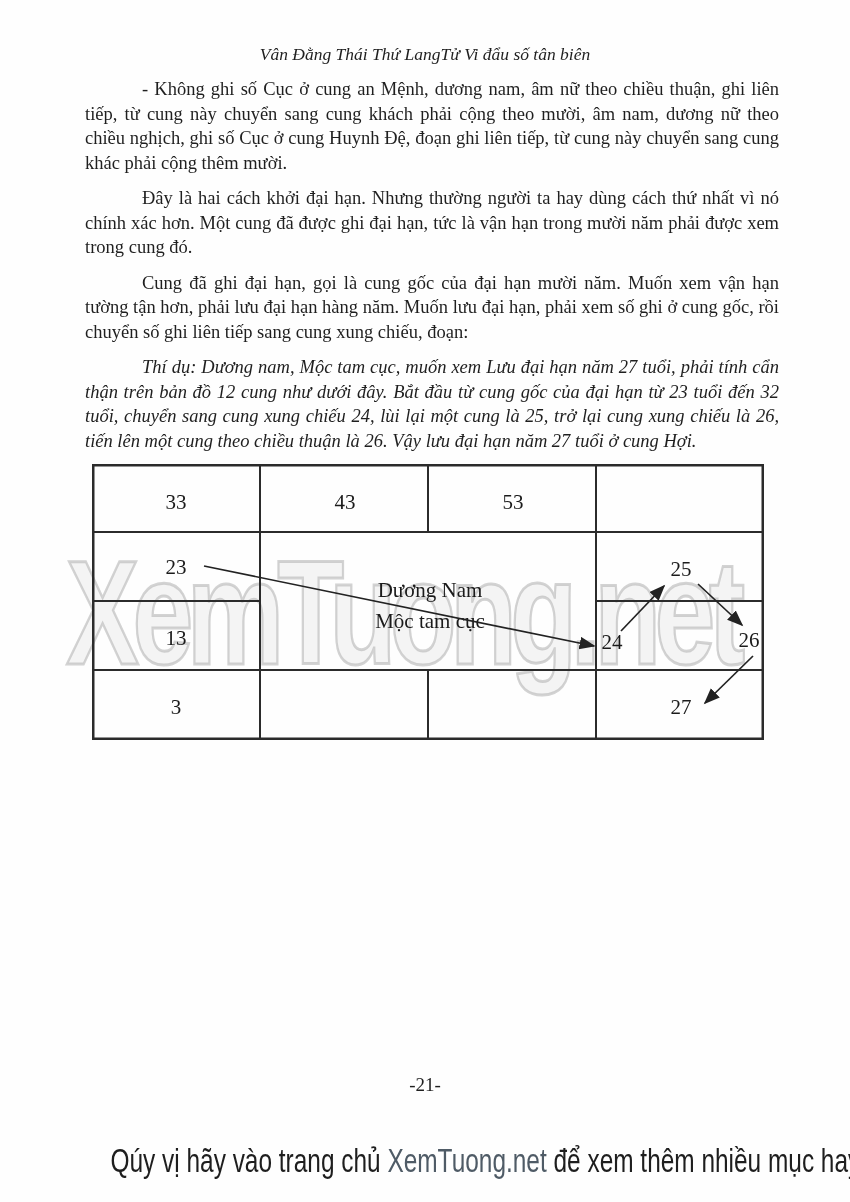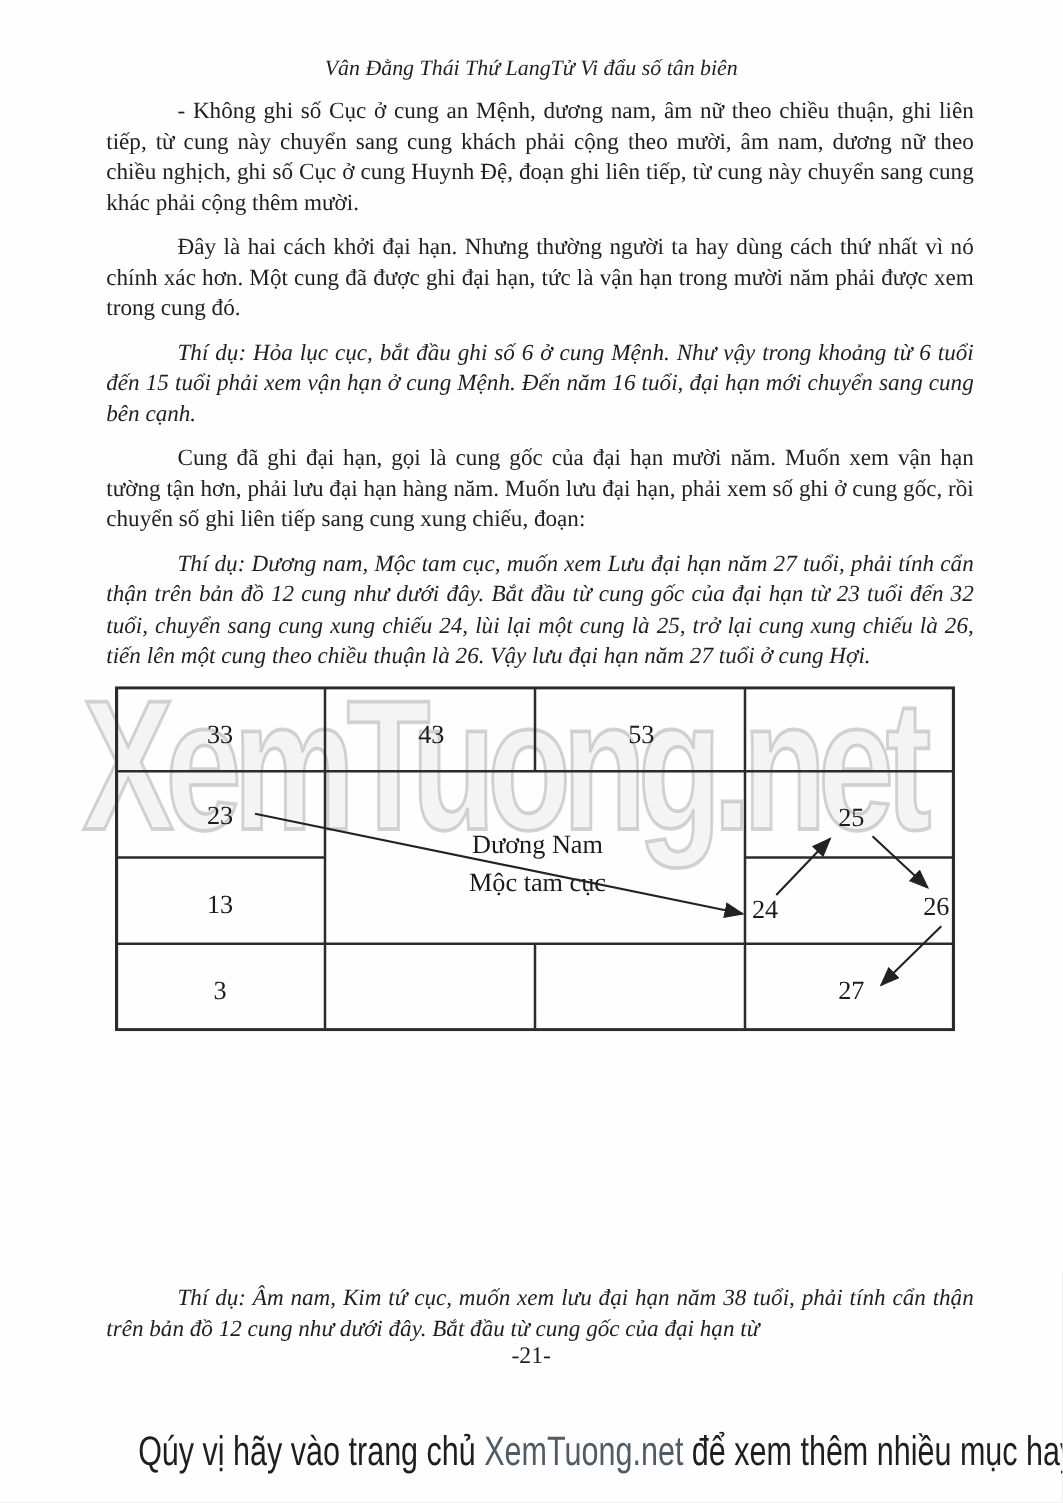--- a/index.html
+++ b/index.html
@@ -117,21 +117,20 @@
   <div class="watermark">XemTuong.net</div>
 
   <div class="content">
     <div class="doc-header">
       <span class="left">Vân Đằng Thái Thứ Lang</span>
       <span class="right">Tử Vi đẩu số tân biên</span>
     </div>
 
     <p class="para">- Không ghi số Cục ở cung an Mệnh, dương nam, âm nữ theo chiều thuận, ghi liên tiếp, từ cung này chuyển sang cung khách phải cộng theo mười, âm nam, dương nữ theo chiều nghịch, ghi số Cục ở cung Huynh Đệ, đoạn ghi liên tiếp, từ cung này chuyển sang cung khác phải cộng thêm mười.</p>
     <p class="para">Đây là hai cách khởi đại hạn. Nhưng thường người ta hay dùng cách thứ nhất vì nó chính xác hơn. Một cung đã được ghi đại hạn, tức là vận hạn trong mười năm phải được xem trong cung đó.</p>
-    <p class="para italic">Thí dụ: Hỏa lục cục, bắt đầu ghi số 6 ở cung Mệnh. Như vậy trong khoảng từ 6 tuổi đến 15 tuổi phải xem vận hạn ở cung Mệnh. Đến năm 16 tuổi, đại hạn mới chuyển sang cung bên cạnh.</p>
 
 
     <p class="para">Cung đã ghi đại hạn, gọi là cung gốc của đại hạn mười năm. Muốn xem vận hạn tường tận hơn, phải lưu đại hạn hàng năm. Muốn lưu đại hạn, phải xem số ghi ở cung gốc, rồi chuyển số ghi liên tiếp sang cung xung chiếu, đoạn:</p>
     <p class="para italic">Thí dụ: Dương nam, Mộc tam cục, muốn xem Lưu đại hạn năm 27 tuổi, phải tính cẩn thận trên bản đồ 12 cung như dưới đây. Bắt đầu từ cung gốc của đại hạn từ 23 tuổi đến 32 tuổi, chuyển sang cung xung chiếu 24, lùi lại một cung là 25, trở lại cung xung chiếu là 26, tiến lên một cung theo chiều thuận là 26. Vậy lưu đại hạn năm 27 tuổi ở cung Hợi.</p>
 
     <div class="chart-wrap">
       <svg width="672" height="276" viewBox="0 0 672 276">
         <defs>
           <marker id="ah" markerWidth="11" markerHeight="9" refX="8.5" refY="3.75" orient="auto">
             <path d="M0,0 L9.5,3.75 L0,7.5 Z" fill="#222"></path>
@@ -165,19 +164,18 @@
         <text x="338" y="164" text-anchor="middle" font-size="20.5">Mộc tam cục</text>
 
         <line x1="112" y1="102" x2="502" y2="182" stroke="#222" stroke-width="1.7" marker-end="url(#ah)"></line>
         <line x1="529" y1="167" x2="572" y2="122" stroke="#222" stroke-width="1.7" marker-end="url(#ah)"></line>
         <line x1="606" y1="120" x2="650" y2="161" stroke="#222" stroke-width="1.7" marker-end="url(#ah)"></line>
         <line x1="661" y1="192" x2="613" y2="239" stroke="#222" stroke-width="1.7" marker-end="url(#ah)"></line>
       </svg>
     </div>
   </div>
 
-  <p class="below-para">Thí dụ: Âm nam, Kim tứ cục, muốn xem lưu đại hạn năm 38 tuổi, phải tính cẩn thận  trên bản đồ 12 cung như dưới đây. Bắt đầu từ cung gốc của đại hạn từ</p>
 
   <div class="pagenum">-21-</div>
 
   <div class="site-footer"><span>Qúy vị hãy vào trang chủ </span><span class="site-link">XemTuong.net</span><span> để xem thêm nhiều mục hay khác</span></div>
 
 </div>
 
 </body></html>

